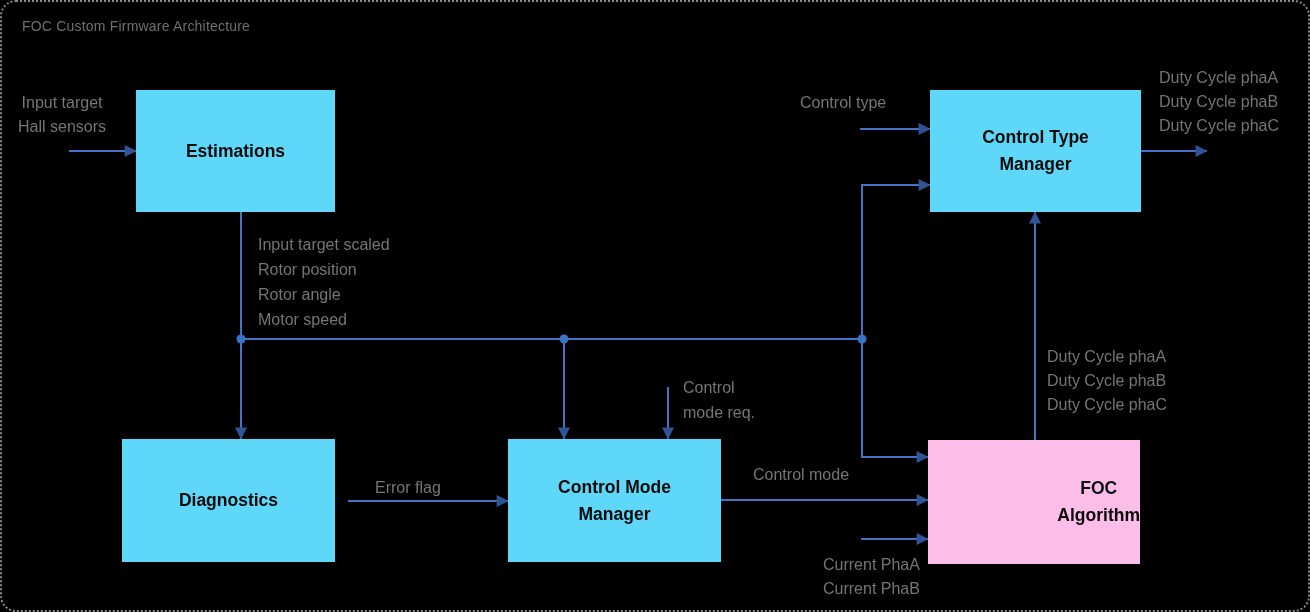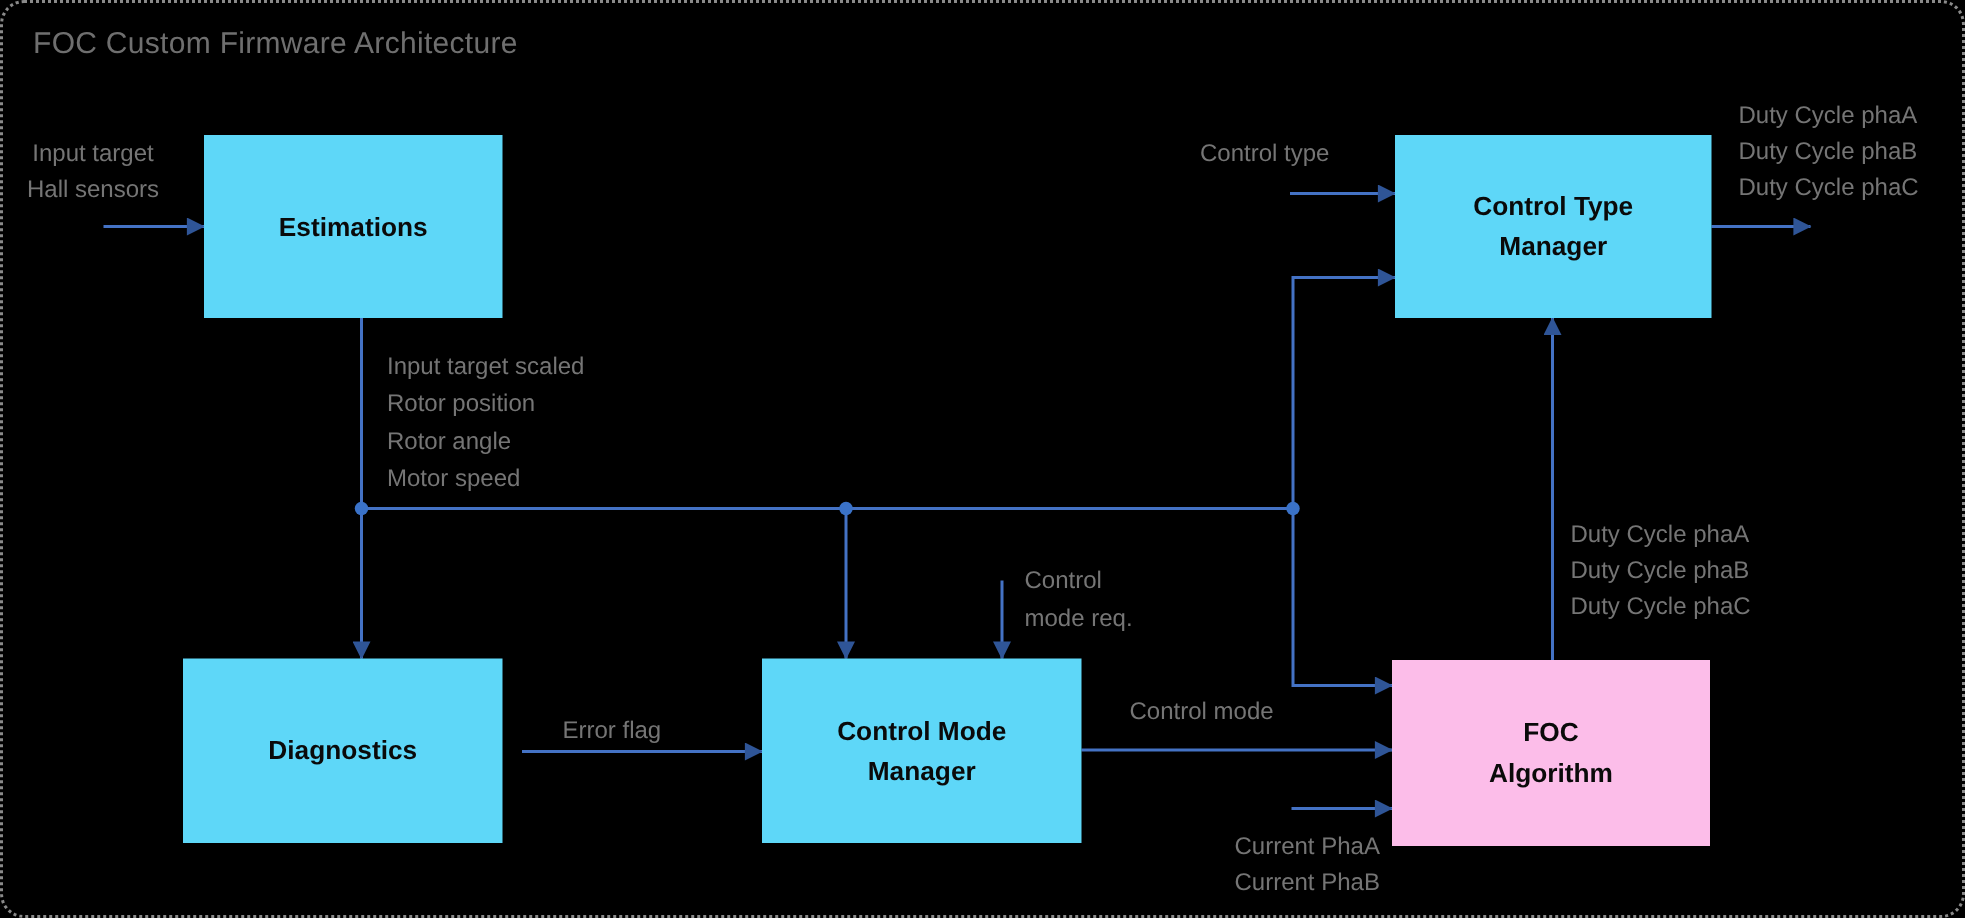--- a/index.html
+++ b/index.html
@@ -15,21 +15,21 @@
     box-sizing: border-box;
     background: var(--background, #000);
     border: 2px dotted var(--border-gray, #8a8a8a);
     border-radius: 16px;
     overflow: hidden;
   }
   .title {
     position: absolute;
     left: 20px;
     top: 16px;
-    font-size: 20px;
+    font-size: 14px;
     color: var(--title-gray, #6f6f6f);
     letter-spacing: 0.2px;
   }
   .wires {
     position: absolute;
     left: 0; top: 0;
     width: 1310px;
     height: 612px;
   }
   .wire {
@@ -45,21 +45,21 @@
     align-items: center;
     justify-content: center;
     text-align: center;
     font-weight: bold;
     font-size: 17.5px;
     line-height: 27px;
     color: var(--box-text, #0a0a0a);
     white-space: pre-line;
   }
   .block.cyan { background: var(--box-cyan, #5ED7F8); }
-  .block.pink { background: var(--box-pink, #FCBDE9); }
+  .block.pink { background: var(--box-pink, #FCBDE9); justify-content: flex-end; }
   #b-estimations { left: 134px; top: 88px;  width: 199px; height: 122px; }
   #b-ctm         { left: 928px; top: 88px;  width: 211px; height: 122px; }
   #b-diagnostics { left: 120px; top: 437px; width: 213px; height: 123px; }
   #b-cmm         { left: 506px; top: 437px; width: 213px; height: 123px; }
   #b-foc         { left: 926px; top: 438px; width: 212px; height: 124px; }
   .lbl {
     position: absolute;
     color: var(--label-gray, #757575);
     font-size: 16px;
     line-height: 24px;

